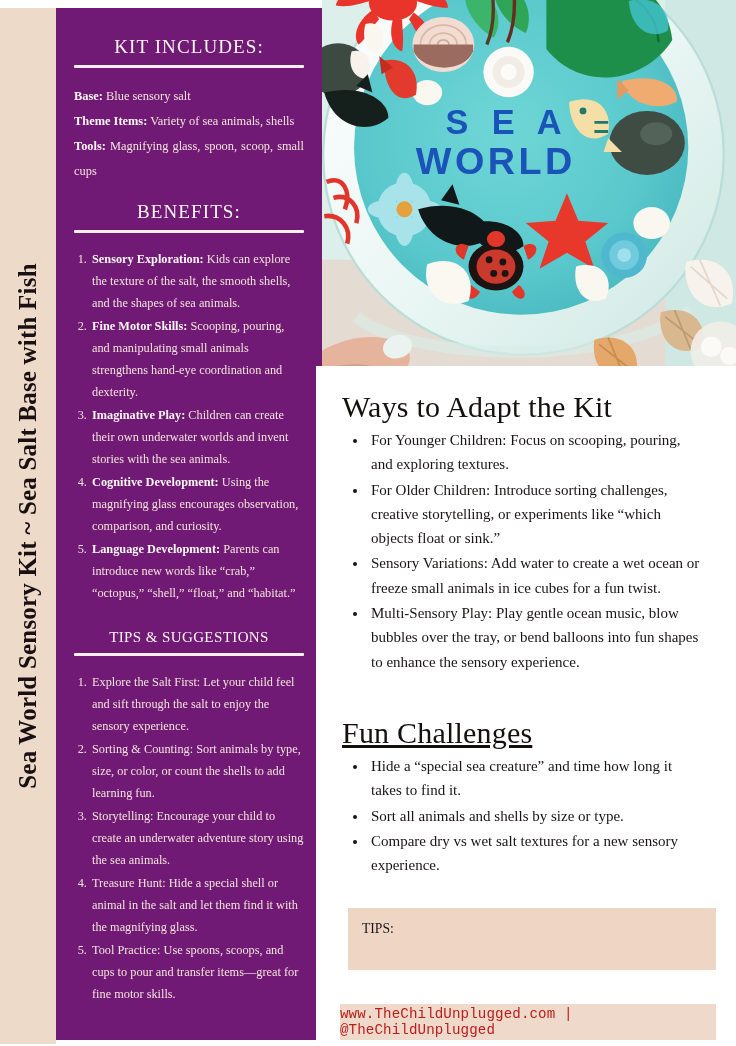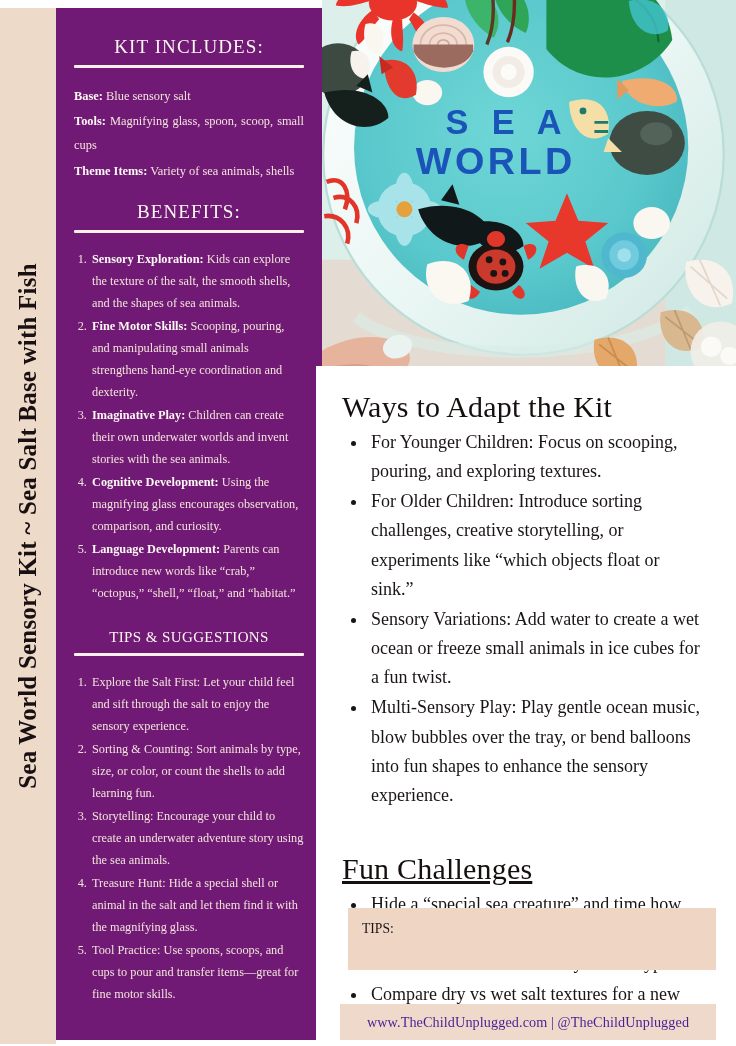--- a/index.html
+++ b/index.html
@@ -116,21 +116,21 @@
     font-size: 30px;
     color: #15100F;
     letter-spacing: 0.2px;
   }
   .sec-title.ways { margin: 24px 0 2px 26px; }
   .sec-title.fun  { margin: 42px 0 2px 26px; text-decoration: underline; }
 
   ul.right-list {
     list-style: disc;
     margin: 4px 26px 0 52px;
-    font-size: 18px;
+    font-size: 15px;
     line-height: 1.62;
     color: #1A1414;
   }
   ul.right-list li { margin-bottom: 1px; padding-left: 3px; }
 
   
   .tips-box {
     position: absolute;
     left: 348px; top: 908px;
     width: 368px; height: 62px;
@@ -147,23 +147,23 @@
   .footer-bar {
     position: absolute;
     left: 340px; top: 1004px;
     width: 376px; height: 36px;
     background: #EFD9CA;
     display: flex;
     align-items: center;
     justify-content: center;
   }
   .footer-bar .ftext {
-    font-family: Liberation Serif, serif;
+    font-family: Liberation Mono, monospace;
     font-size: 14.2px;
-    color: #4c1d95;
+    color: #b91c1c;
     letter-spacing: 0.1px;
   }
 </style>
 </head>
 <body>
 
 <div class="page">
 
   <div class="title-strip">
     <div class="vtitle">Sea World Sensory Kit ~ Sea Salt Base with Fish</div>
@@ -172,27 +172,27 @@
   <div class="brown-panel">
 
     <div class="panel-heading">KIT INCLUDES:</div>
     <div class="divider"></div>
 
     <div class="kit-lines">
       <div class="row">
         <b>Base:</b>
         <span>Blue sensory salt</span>
       </div>
+      <div class="row">
+        <b>Theme Items:</b>
+        <span>Variety of sea animals, shells</span>
+      </div>
       <div class="row justify">
         <b>Tools:</b>
         <span>Magnifying glass, spoon, scoop, small cups</span>
-      </div>
-      <div class="row">
-        <b>Theme Items:</b>
-        <span>Variety of sea animals, shells</span>
       </div>
     </div>
 
     <div class="section-gap-benefits">
       <div class="panel-heading">BENEFITS:</div>
       <div class="divider"></div>
       <ol class="panel-list">
         <li>
           <b>Sensory Exploration:</b>
           <span>Kids can explore the texture of the salt, the smooth shells, and the shapes of sea animals.</span>

